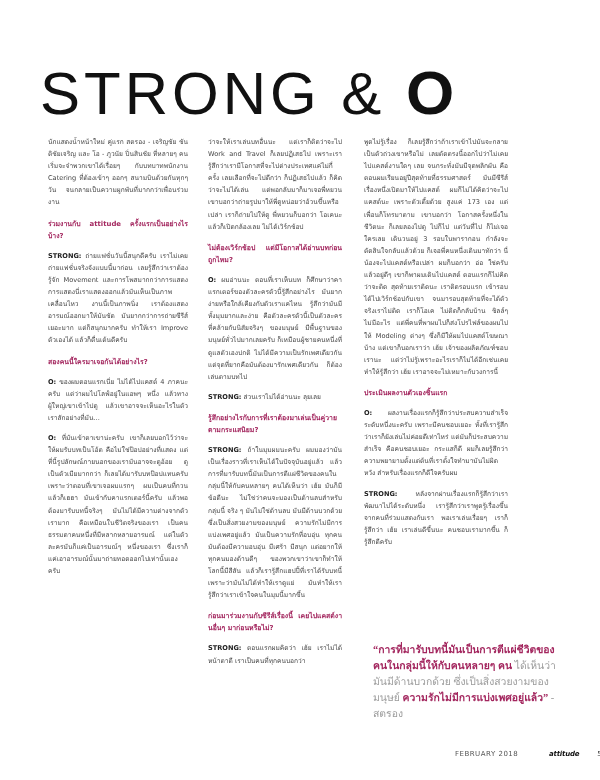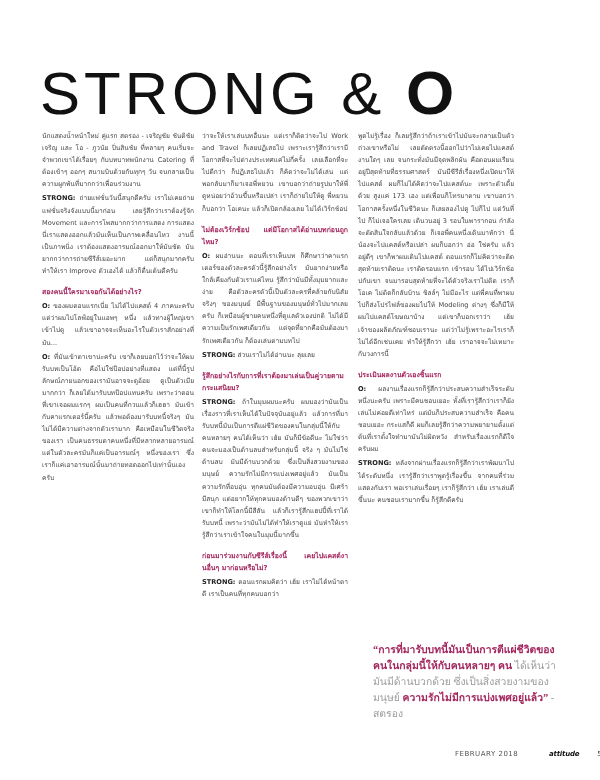--- a/index.html
+++ b/index.html
@@ -6,39 +6,40 @@
   body { width: 600px; height: 780px; position: relative; overflow: hidden;
          font-family: "DejaVu Sans", sans-serif; color: #3a3a3a; }
   .title { position: absolute; left: 40px; top: 62px; font-family: "Liberation Sans", sans-serif;
            font-size: 60px; font-weight: 300; letter-spacing: 4px; color: #111; line-height: 1; white-space: nowrap; }
   .title .thin { font-weight: normal; -webkit-text-stroke: 0; }
   .title .bold { font-weight: bold; font-size: 62px; }
   .col { position: absolute; top: 128px; font-size: 6.6px; line-height: 12.1px; color: #444; }
   .col1 { left: 40px; width: 156px; }
   .col2 { left: 200px; width: 150px; }
   .col3 { left: 356px; width: 160px; }
-  .col p { margin: 2px; text-align: justify; }
+  .col p { margin: 8px; text-align: justify; }
   .q { color: #a3265e; font-weight: bold; margin-top: 9px !important; font-size: 6.9px; }
   .spk { font-weight: bold; color: #222; }
   .pull { position: absolute; left: 373px; top: 642px; width: 190px; font-size: 10.4px; line-height: 16px;
           font-family: Liberation Serif, serif; }
   .pull .pk { color: #a3265e; font-weight: bold; }
   .pull .gr { color: #9a9a9a; }
   .pull .cr { color: #9a9a9a; }
   .footer { position: absolute; left: 455px; top: 750px; font-size: 7px; color: #555; letter-spacing: 0.5px; white-space: nowrap; }
   .footer .brand { font-weight: bold; color: #111; font-style: italic; letter-spacing: -0.2px; padding-left: 28px; }
   .footer .pg { margin-left: 18px; color: #333; }
 </style>
 </head>
 <body>
 
 <div class="title"><span class="thin">STRONG &amp; </span><span class="bold">O</span></div>
 
 <div class="col col1" id="c0">
     <p>นักแสดงน้ำหน้าใหม่ คู่แรก สตรอง - เจริญชัย ชันติชัยเจริญ และ โอ - ภูวนัย ปิ่นสินชัย ที่หลายๆ คนเริ่มจะจำพวกเขาได้เรื่อยๆ กับบทบาทพนักงาน Catering ที่ต้องเข้าๆ ออกๆ สนามบินด้วยกันทุกๆ วัน จนกลายเป็นความผูกพันที่มากกว่าเพื่อนร่วมงาน</p>
+    <p class="q">ร่วมงานกับ attitude ครั้งแรกเป็นอย่างไรบ้าง?</p>
     <p><span class="spk">STRONG:</span><span> ถ่ายแฟชั่นวันนี้สนุกดีครับ เราไม่เคยถ่ายแฟชั่นจริงจังแบบนี้มาก่อน เลยรู้สึกว่าเราต้องรู้จัก Movement และการโพสมากกว่าการแสดง การแสดงนี่เราแสดงออกแล้วมันเห็นเป็นภาพเคลื่อนไหว งานนี้เป็นภาพนิ่ง เราต้องแสดงอารมณ์ออกมาให้มันชัด มันยากกว่าการถ่ายซีรีส์เยอะมาก แต่ก็สนุกมากครับ ทำให้เรา Improve ตัวเองได้ แล้วก็ตื่นเต้นดีครับ</span></p>
     <p class="q">สองคนนี้ใครมาเจอกันได้อย่างไร?</p>
     <p><span class="spk">O:</span><span> ของผมตอนแรกเนี่ย ไม่ได้ไปแคสต์ 4 ภาคนะครับ แต่ว่าผมไปโลฟ์อยู่ในแอพๆ หนึ่ง แล้วทางผู้ใหญ่เขาเข้าไปดู แล้วเขาอาจจะเห็นอะไรในตัวเราสักอย่างที่มัน...</span></p>
     <p><span class="spk">O:</span><span> ที่มันเข้าตาเขาน่ะครับ เขาก็เลยบอกไว้ว่าจะให้ผมรับบทเป็นโอ้ต คือไม่ใช่ป๊อปอย่างที่แสดง แต่ที่นี้รูปลักษณ์ภายนอกของเรามันอาจจะดูอ้อย ดูเป็นตัวเมียมากกว่า ก็เลยได้มารับบทป๊อปแทนครับ เพราะว่าตอนที่เขาเจอผมแรกๆ ผมเป็นคนที่กวนแล้วก็เฮฮา มันเข้ากับคาแรกเตอร์นี้ครับ แล้วพอต้องมารับบทนี้จริงๆ มันไม่ได้มีความต่างจากตัวเรามาก คือเหมือนในชีวิตจริงของเรา เป็นคนธรรมดาคนหนึ่งที่มีหลากหลายอารมณ์ แต่ในตัวละครมันก็แค่เป็นอารมณ์ๆ หนึ่งของเรา ซึ่งเราก็แค่เอาอารมณ์นั้นมาถ่ายทอดออกไปเท่านั้นเองครับ</span></p>
   </div>
 <div class="col col2" id="c1">
     <p>ว่าจะให้เราเล่นบทอื่นนะ แต่เราก็ติดว่าจะไป Work and Travel ก็เลยปฏิเสธไป เพราะเรารู้สึกว่าเรามีโอกาสที่จะไปต่างประเทศแค่ไม่กี่ครั้ง เลยเลือกที่จะไปดีกว่า ก็ปฏิเสธไปแล้ว ก็คิดว่าจะไม่ได้เล่น แต่พอกลับมาก็มาเจอพี่หยวน เขาบอกว่าถ่ายรูปมาให้พี่ดูหน่อยว่าอ้วนขึ้นหรือเปล่า เราก็ถ่ายไปให้ดู พี่หยวนก็บอกว่า โอเคนะ แล้วก็เปิดกล้องเลย ไม่ได้เวิร์กช้อป</p>
     <p class="q">ไม่ต้องเวิร์กช้อป แต่มีโอกาสได้อ่านบทก่อนถูกไหม?</p>
     <p><span class="spk">O:</span><span> ผมอ่านนะ ตอนที่เราเห็นบท ก็ศึกษาว่าคาแรกเตอร์ของตัวละครตัวนี้รู้สึกอย่างไร มันยากง่ายหรือใกล้เคียงกับตัวเราแค่ไหน รู้สึกว่ามันมีทั้งมุมยากและง่าย คือตัวละครตัวนี้เป็นตัวละครที่คล้ายกับนิสัยจริงๆ ของมนุษย์ มีพื้นฐานของมนุษย์ทั่วไปมากเลยครับ ก็เหมือนผู้ชายคนหนึ่งที่ดูแลตัวเองปกติ ไม่ได้มีความเป็นรักเพศเดียวกัน แต่จุดที่ยากคือมันต้องมารักเพศเดียวกัน ก็ต้องเล่นตามบทไป</span></p>
     <p><span class="spk">STRONG:</span><span> ส่วนเราไม่ได้อ่านนะ ลุยเลย</span></p>

